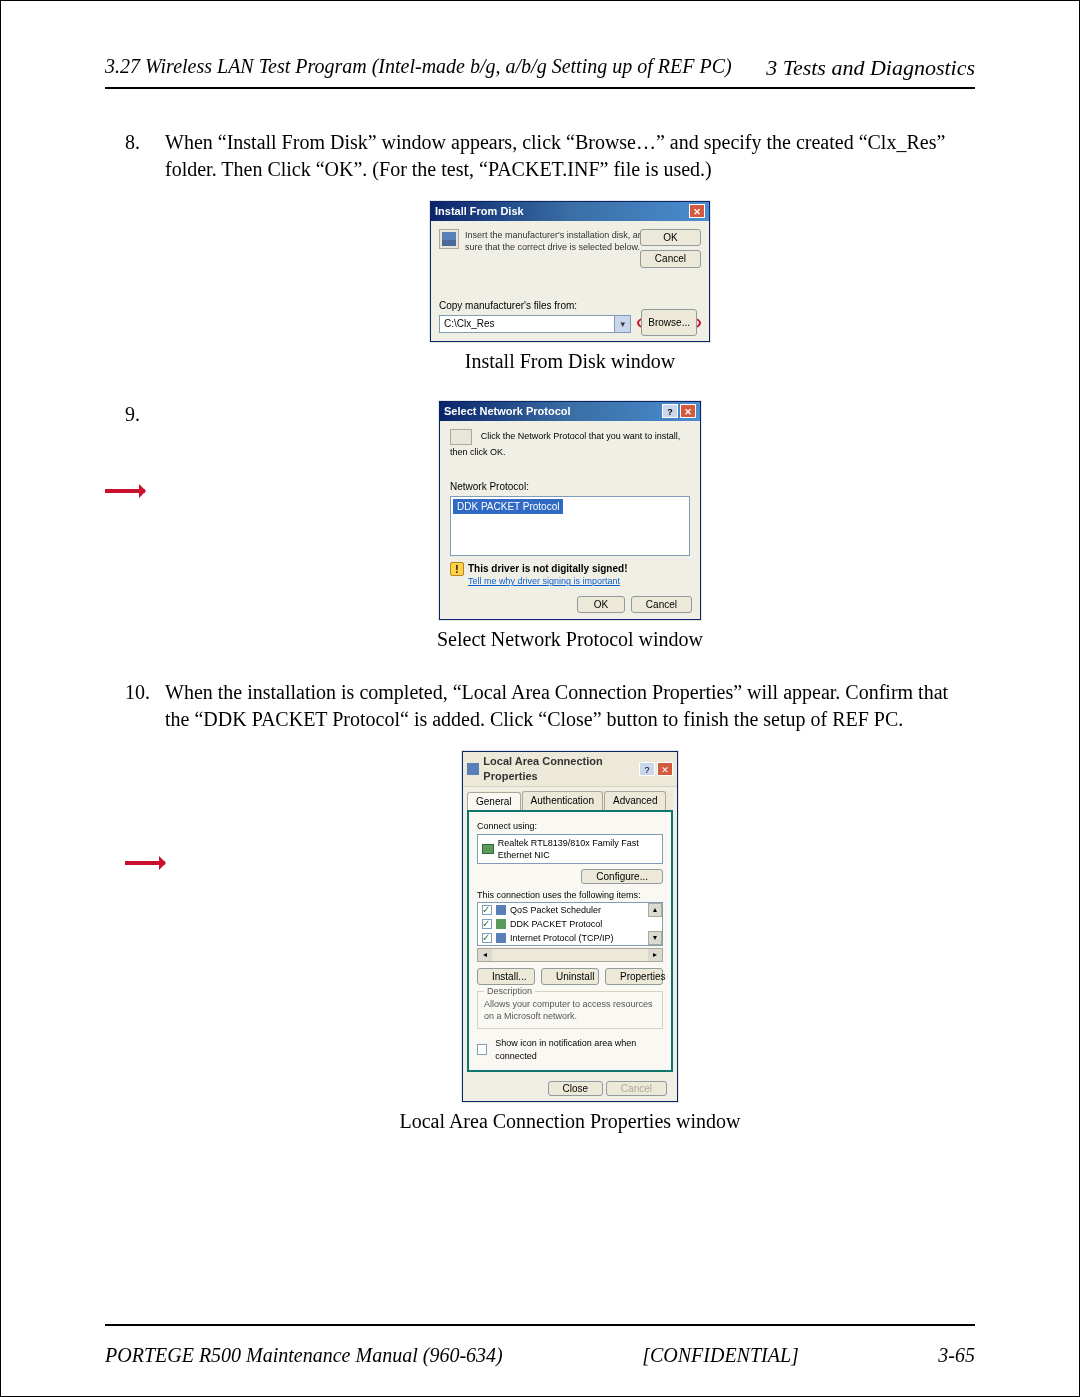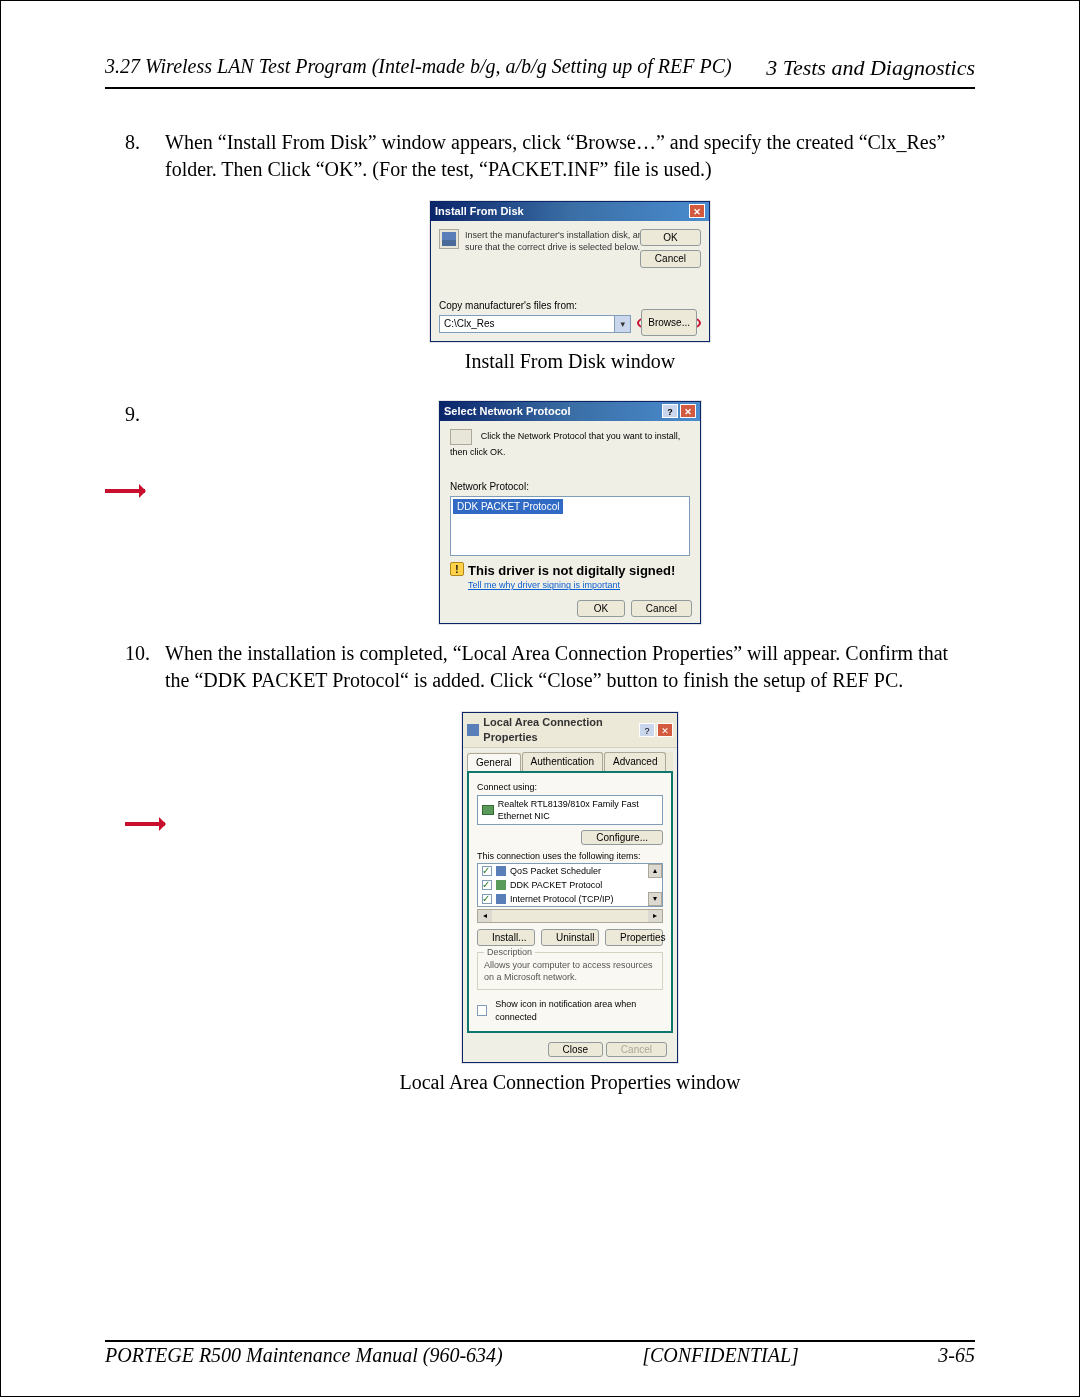--- a/index.html
+++ b/index.html
@@ -198,21 +198,21 @@
 
   .footer {
     position: absolute;
     bottom: 30px;
     left: 105px; right: 105px;
     border-top: 2px solid #000;
     font-style: italic;
     font-size: 20px;
     display: flex;
     justify-content: space-between;
-    padding-top: 2px;
+    padding-top: 18px;
   }
 
   .outer-border {
     position: absolute;
     inset: 0;
     border: 1px solid #000;
     pointer-events: none;
   }
 </style>
 </head>
@@ -286,31 +286,32 @@
                 <span class="net-icon"></span>
                 <span style="font-size:9px;">Click the Network Protocol that you want to install, then click OK.</span>
               </div>
               <div class="label">Network Protocol:</div>
               <div class="listbox">
                 <span class="item">DDK PACKET Protocol</span>
               </div>
               <div class="warn-row">
                 <span class="warn-icon"></span>
                 <div>
-                  <div style="font-weight:bold;font-size:13px;">This driver is not digitally signed!</div>
+                  <div style="font-weight:bold;font-size:10px;">This driver is not digitally signed!</div>
                   <div class="link">Tell me why driver signing is important</div>
                 </div>
               </div>
               <div class="dlg-footer">
                 <span class="btn">OK</span>
                 <span class="btn">Cancel</span>
               </div>
             </div>
           </div>
         </div>
+        <div class="caption">Select Network Protocol window</div>
       </li>
 
       <li>
         <span class="num">10.</span>
         <span>When the installation is completed, “Local Area Connection Properties” will appear. Confirm that the “DDK PACKET Protocol“ is added. Click “Close” button to finish the setup of REF PC.</span>
 
         <div class="fig-wrap" style="position:relative;">
           <span class="arrow" style="left:-40px; top:110px;"></span>
           <div class="dlg lac">
             <div class="titlebar">

